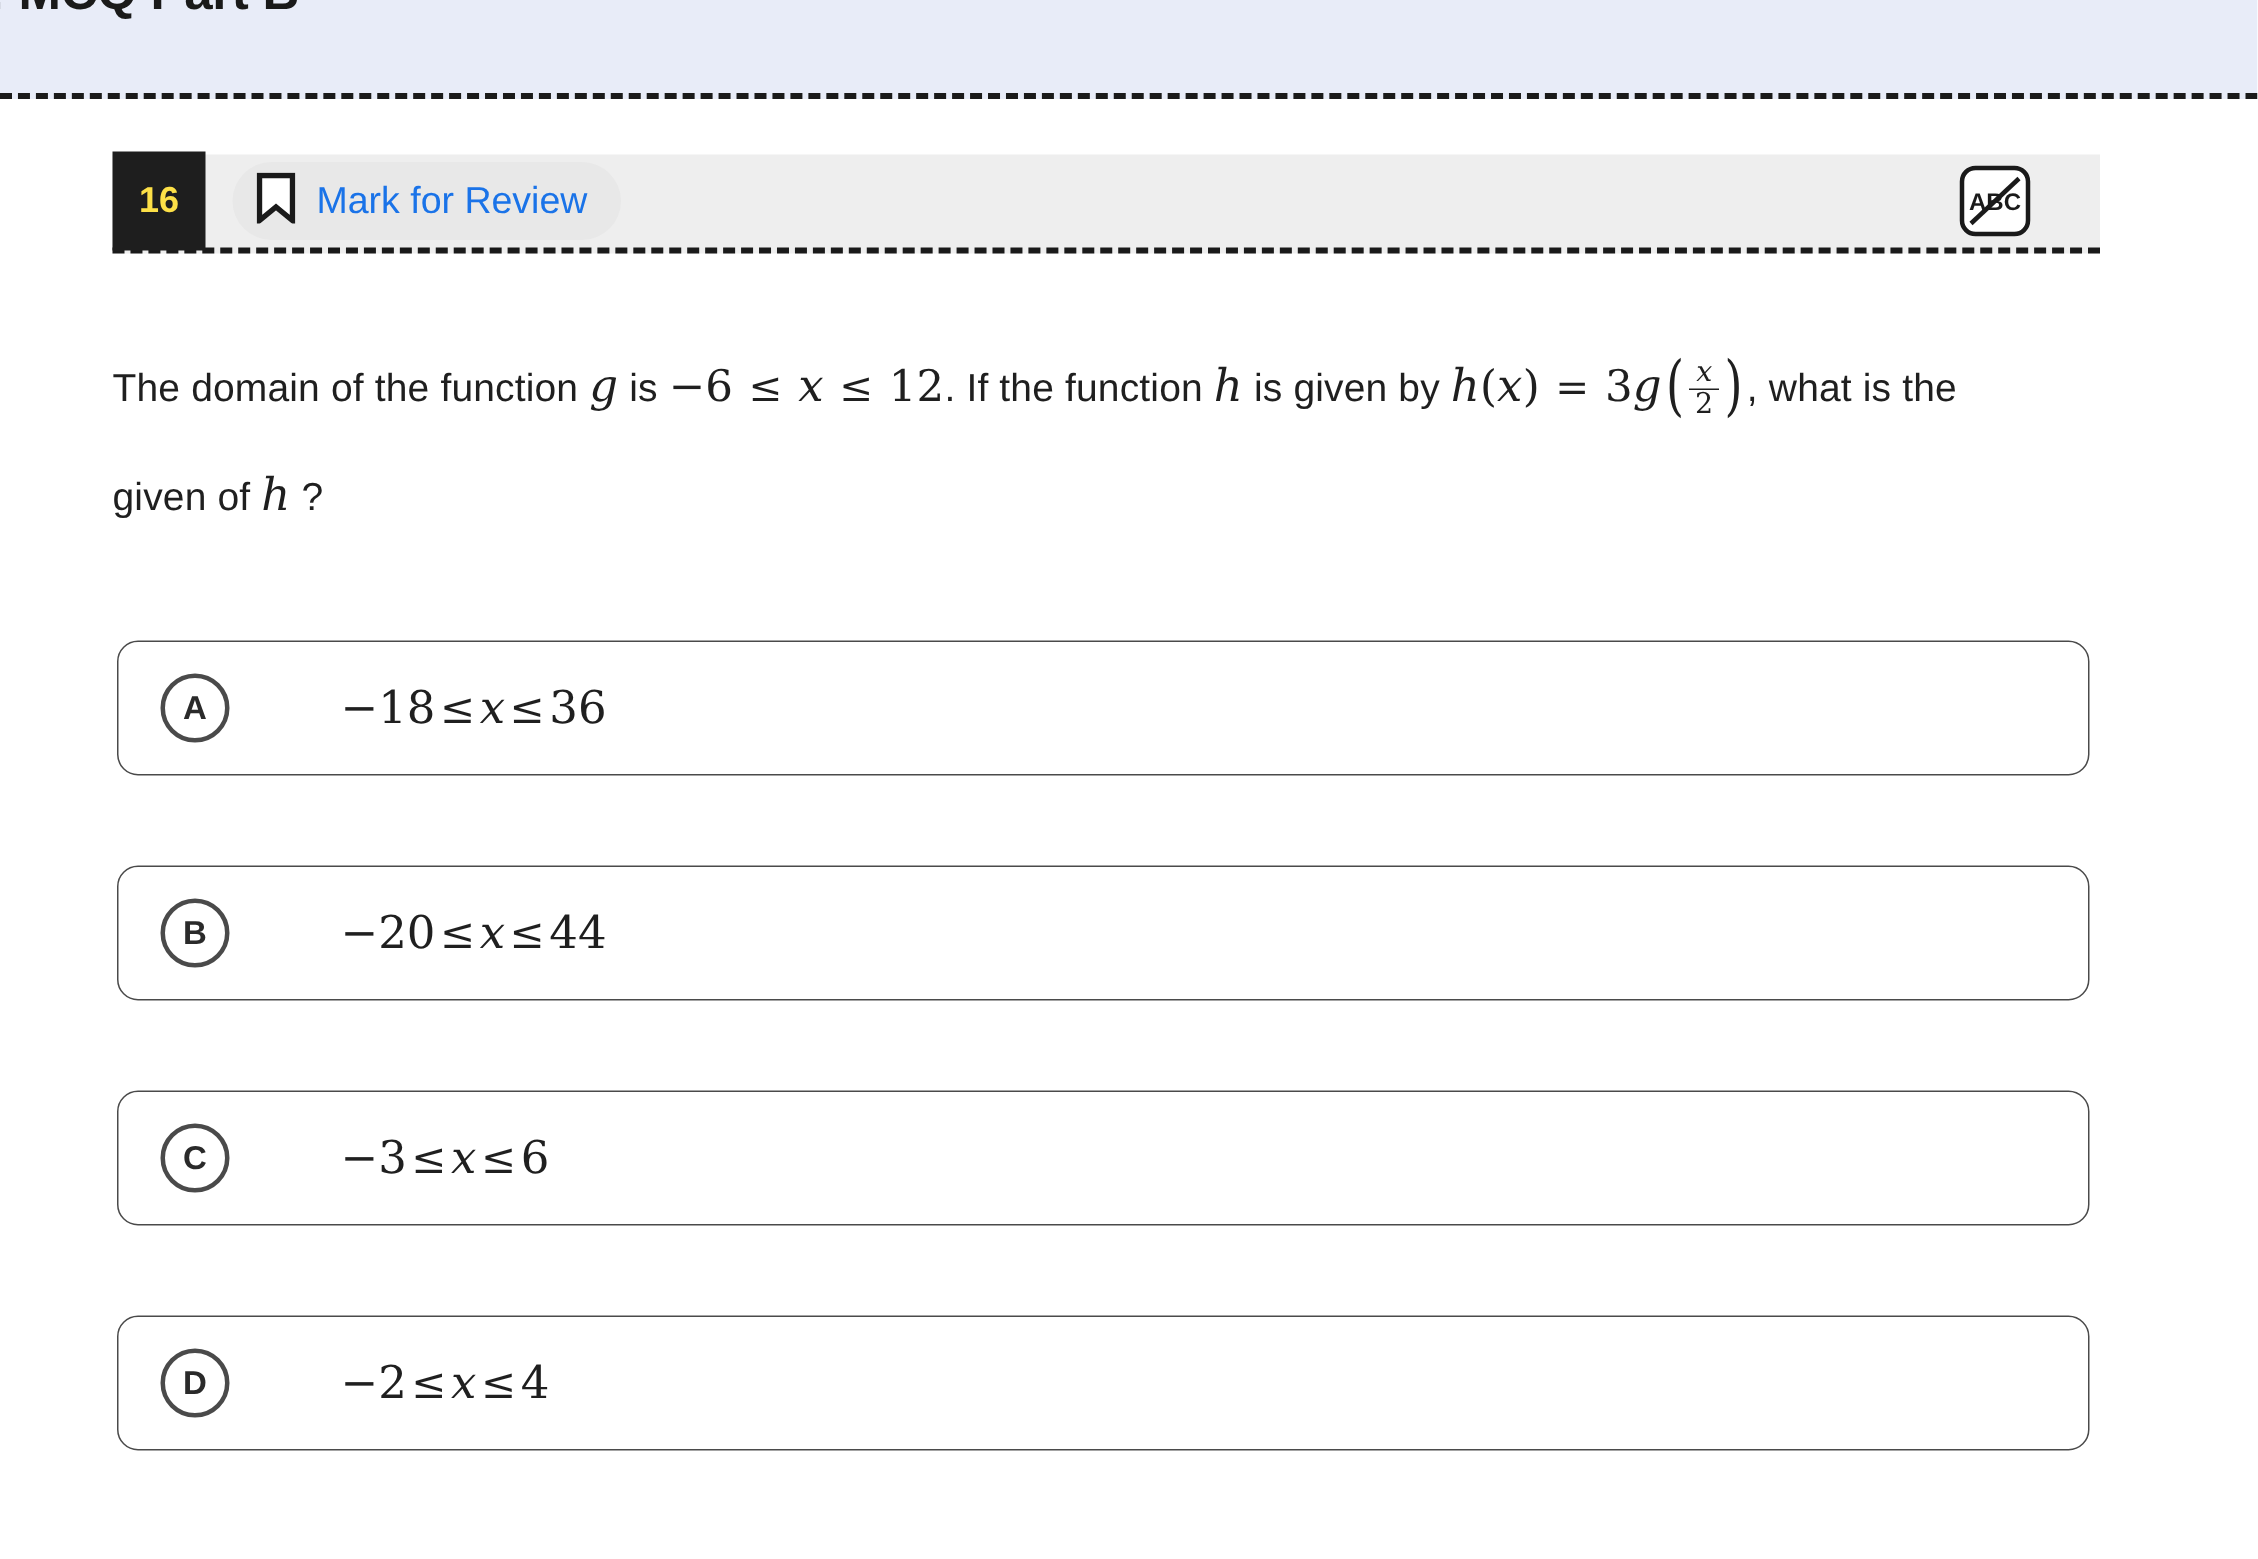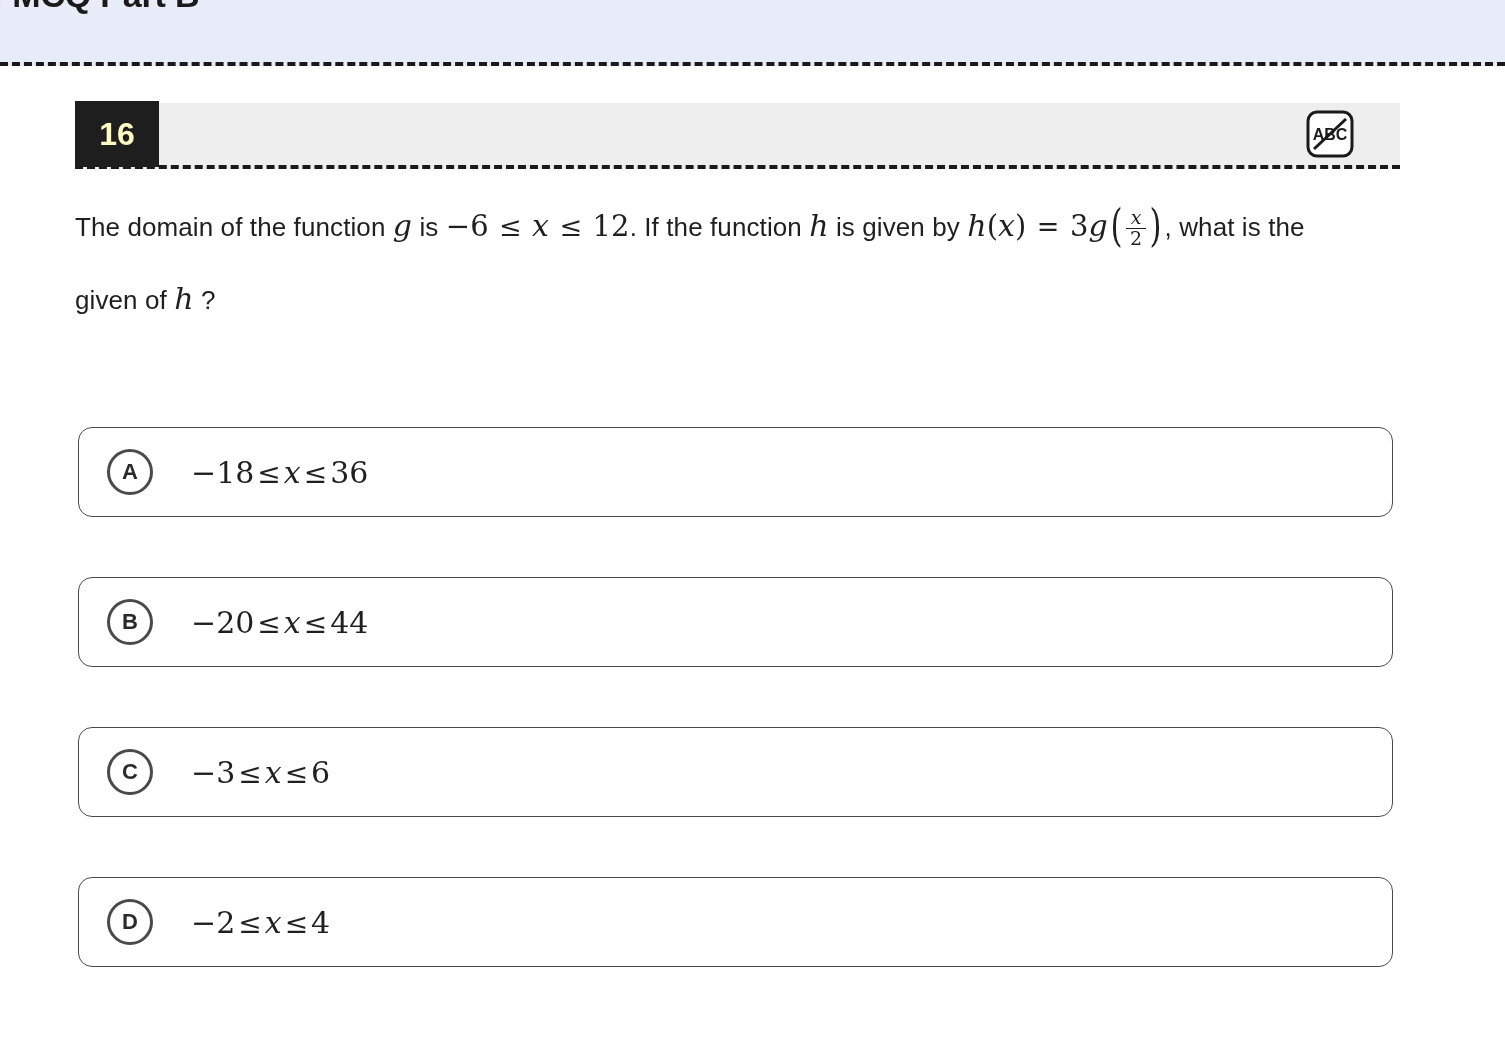--- a/index.html
+++ b/index.html
@@ -47,25 +47,25 @@
     top: 103px;
     left: 75px;
     width: 1325px;
     height: 66px;
     background: #eeeeee;
     border-bottom: 4px dashed #1a1a1a;
     display: flex;
     align-items: center;
   }
   .q-number {
-    width: 84px;
+    width: 62px;
     height: 66px;
     background: #1e1e1e;
-    color: #fef9c3;
-    font-size: 32px;
+    color: #fde047;
+    font-size: 24px;
     font-weight: 700;
     display: flex;
     align-items: center;
     justify-content: center;
     flex: none;
   }
   .mark-review {
     display: flex;
     align-items: center;
     gap: 14px;
@@ -90,21 +90,21 @@
     height: 52px;
     display: flex;
     align-items: center;
     justify-content: center;
     cursor: pointer;
   }
 
   
   .stem {
     position: absolute;
-    top: 190px;
+    top: 221px;
     left: 75px;
     width: 1325px;
     font-size: 26px;
     line-height: 72px;
     color: #1f1f1f;
     letter-spacing: 0.1px;
   }
   .mq { font-family: "DejaVu Serif", "Liberation Serif", serif; font-size: 29px; }
   .mi { font-family: "DejaVu Serif", "Liberation Serif", serif; font-style: italic; font-size: 30px; }
   .mn { font-family: "DejaVu Serif", "Liberation Serif", serif; font-style: normal; font-size: 29px; }
@@ -157,38 +157,46 @@
     border: 3px solid #4a4a4a;
     border-radius: 50%;
     display: flex;
     align-items: center;
     justify-content: center;
     font-size: 22px;
     font-weight: 700;
     color: #2a2a2a;
   }
   .choice-text {
-    margin-left: 38px;
+    margin-left: 74px;
     font-size: 30px;
     color: #1f1f1f;
     font-family: "DejaVu Serif", "Liberation Serif", serif;
     white-space: nowrap;
   }
   .choice-text .mop { font-size: 28px; }
 </style>
 </head>
 <body>
 
 <div class="section-header">
   <div class="section-title">: MCQ Part B</div>
 </div>
 
 <div class="q-toolbar">
   <div class="q-number">16</div>
 
+  <div class="mark-review">
+    <span class="bookmark-icon">
+      <svg width="26" height="34" viewBox="0 0 26 34">
+        <path d="M2 2 H24 V32 L13 23 L2 32 Z" fill="#ffffff" stroke="#1a1a1a" stroke-width="3.6" stroke-linejoin="miter"></path>
+      </svg>
+    </span>
+    <span class="mark-review-label">Mark for Review</span>
+  </div>
 
   <div class="abc-tool">
     <svg width="50" height="50" viewBox="0 0 50 50">
       <rect x="3" y="3" width="44" height="44" rx="9" ry="9" fill="#ffffff" stroke="#1a1a1a" stroke-width="3"></rect>
       <text x="25" y="31" font-family="Liberation Sans, sans-serif" font-size="16" font-weight="700" text-anchor="middle" fill="#1a1a1a">ABC</text>
       <line x1="9" y1="40" x2="41" y2="10" stroke="#1a1a1a" stroke-width="3"></line>
     </svg>
   </div>
 </div>
 

